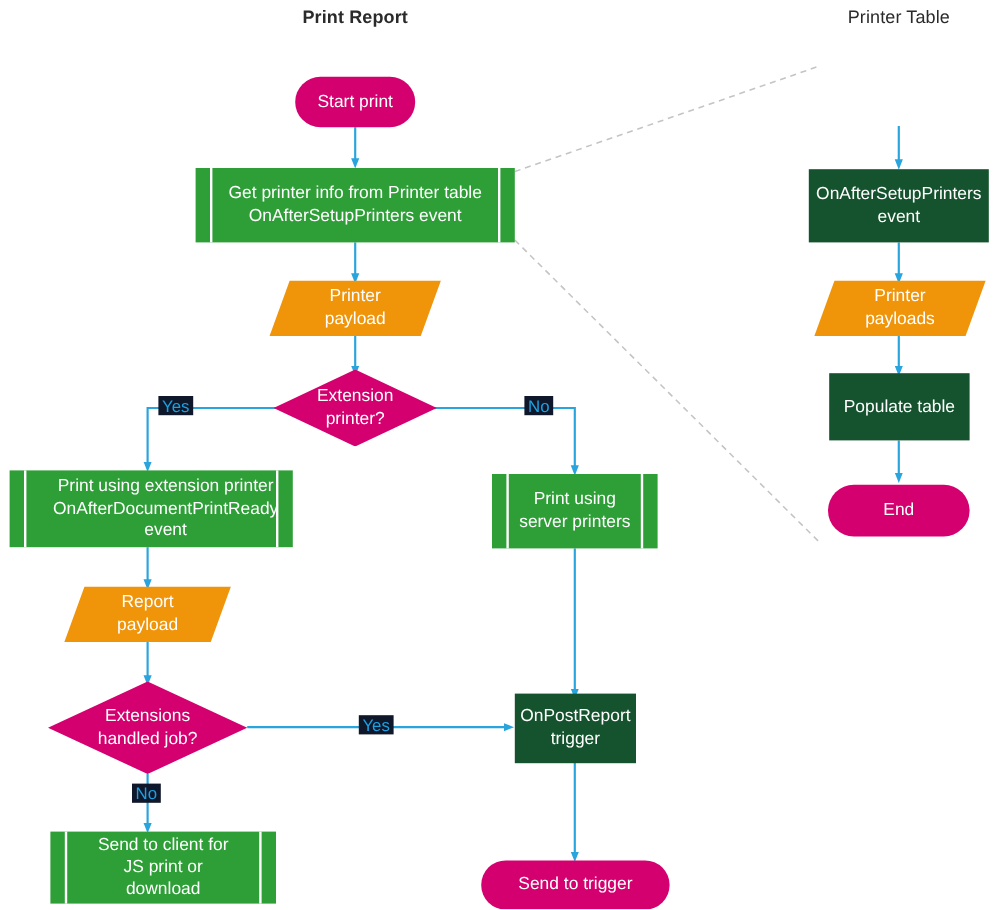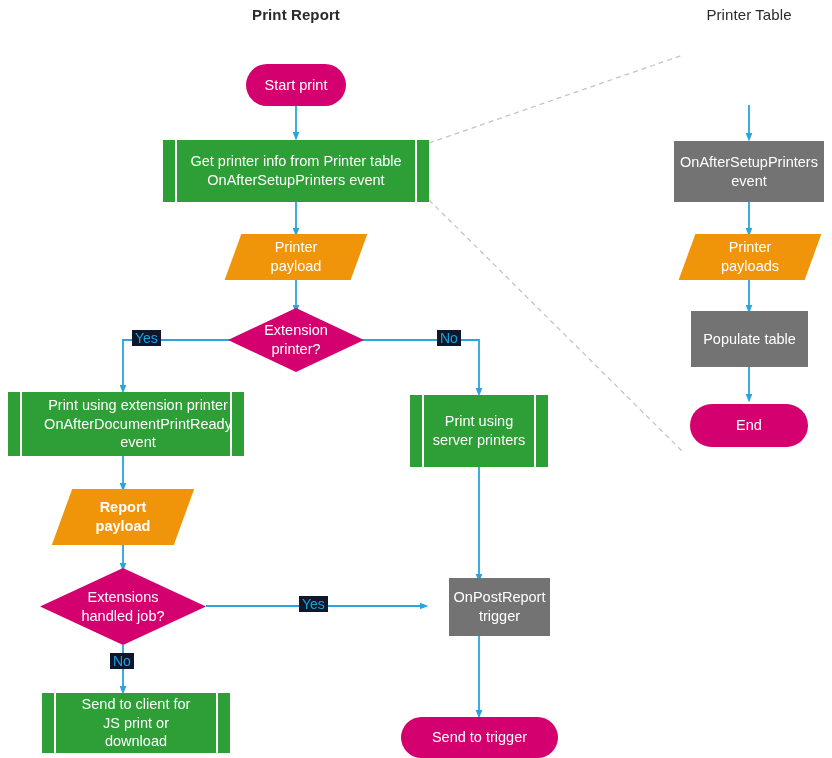--- a/index.html
+++ b/index.html
@@ -51,21 +51,21 @@
     white-space: pre-line;
     padding: 0 4px;
   }
   
   .n-terminator {
     background: #d4006f;
     border-radius: 999px;
   }
   
   .n-process {
-    background: #737373;
+    background: #14532d;
   }
   
   .n-subroutine {
     background: #2e9e37;
   }
   .n-subroutine::before,
   .n-subroutine::after {
     content: "";
     position: absolute;
     top: 0;
@@ -183,47 +183,47 @@
 
   <div class="edge-label" style="left:132px; top:330px;">Yes</div>
   <div class="edge-label" style="left:437px; top:330px;">No</div>
 
   <div class="node n-subroutine" style="left:8px; top:392px; width:236px; height:64px;padding-left:24px;">
     <span class="lbl">Print using extension printer
 OnAfterDocumentPrintReady
 event</span>
   </div>
 
-  <div class="node n-subroutine" style="left:410px; top:395px; width:138px; height:72px;">
+  <div class="node n-subroutine" style="left:410px; top:395px; width:138px; height:62px;">
     <span class="lbl">Print using
 server printers</span>
   </div>
 
-  <div class="node n-data" style="left:62px; top:489px; width:122px; height:56px;font-weight:bold;">
+  <div class="node n-data" style="left:62px; top:489px; width:122px; height:46px;">
     <span class="skewbg"></span>
     <span class="lbl">Report
 payload</span>
   </div>
 
   <div class="node n-decision" style="left:40px; top:568px; width:166px; height:77px;">
     <span class="diabg"></span>
     <span class="lbl">Extensions
 handled job?</span>
   </div>
 
   <div class="edge-label" style="left:299px; top:596px;">Yes</div>
   <div class="edge-label" style="left:110px; top:653px;">No</div>
 
   <div class="node n-subroutine" style="left:42px; top:693px; width:188px; height:60px;">
     <span class="lbl">Send to client for
 JS print or
 download</span>
   </div>
 
-  <div class="node n-process" style="left:429px; top:578px; width:101px; height:58px;margin-left:20px;">
+  <div class="node n-process" style="left:429px; top:578px; width:101px; height:58px;">
     <span class="lbl">OnPostReport
 trigger</span>
   </div>
 
   <div class="node n-terminator" style="left:401px; top:717px; width:157px; height:41px;">
     <span class="lbl">Send to trigger</span>
   </div>
 
 
   <div class="node n-process" style="left:674px; top:141px; width:150px; height:61px;">

